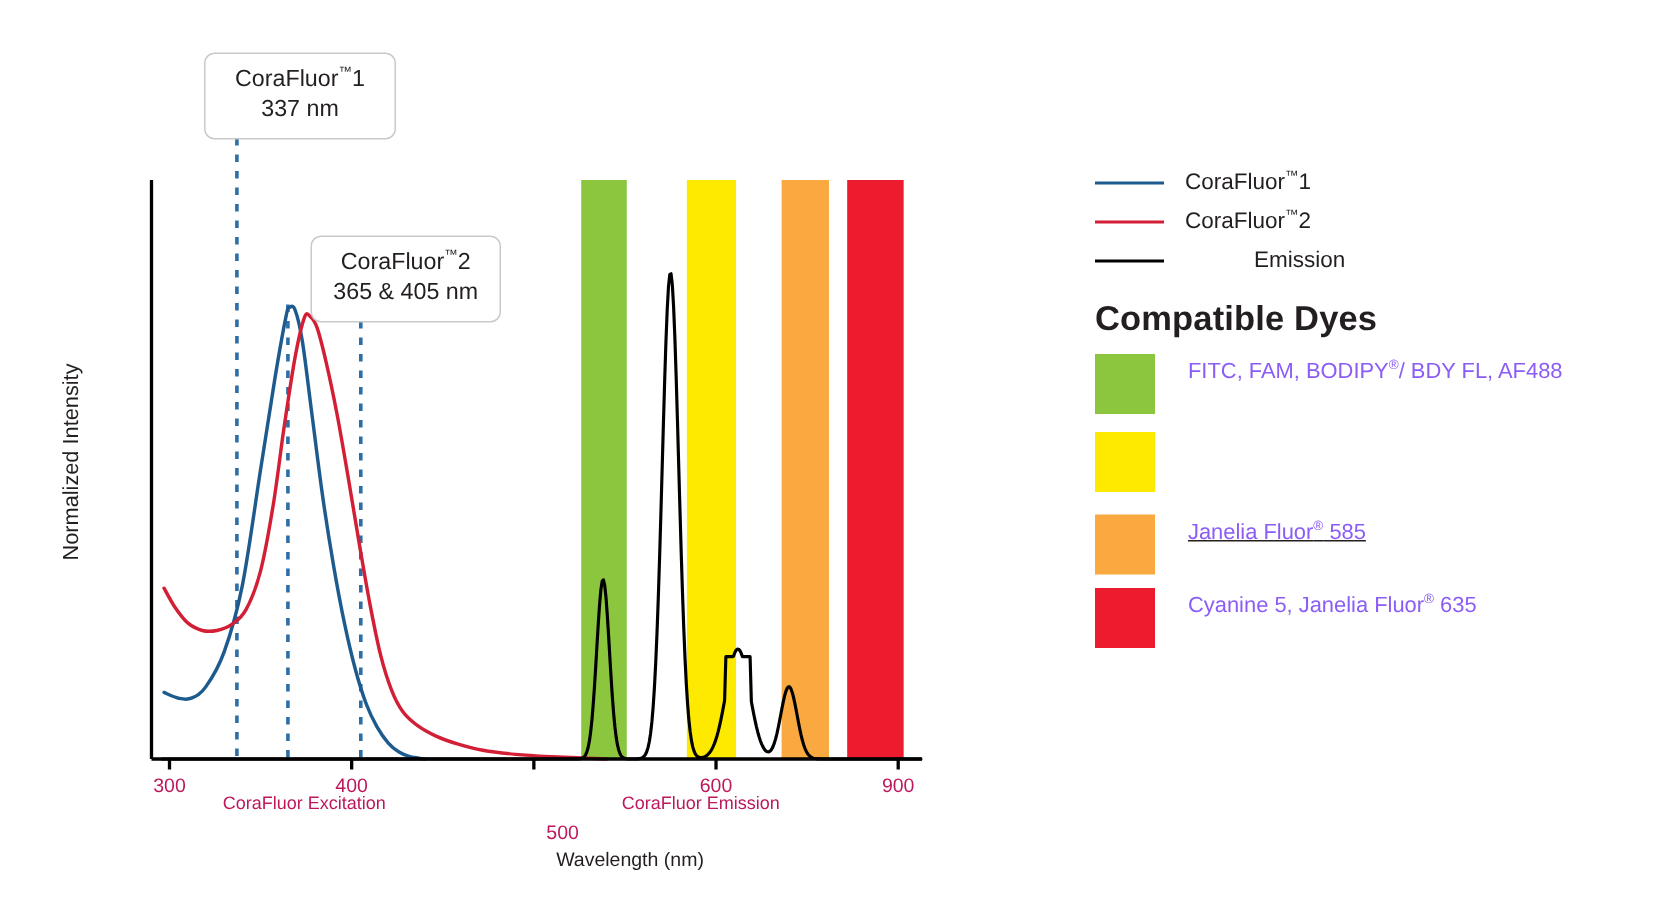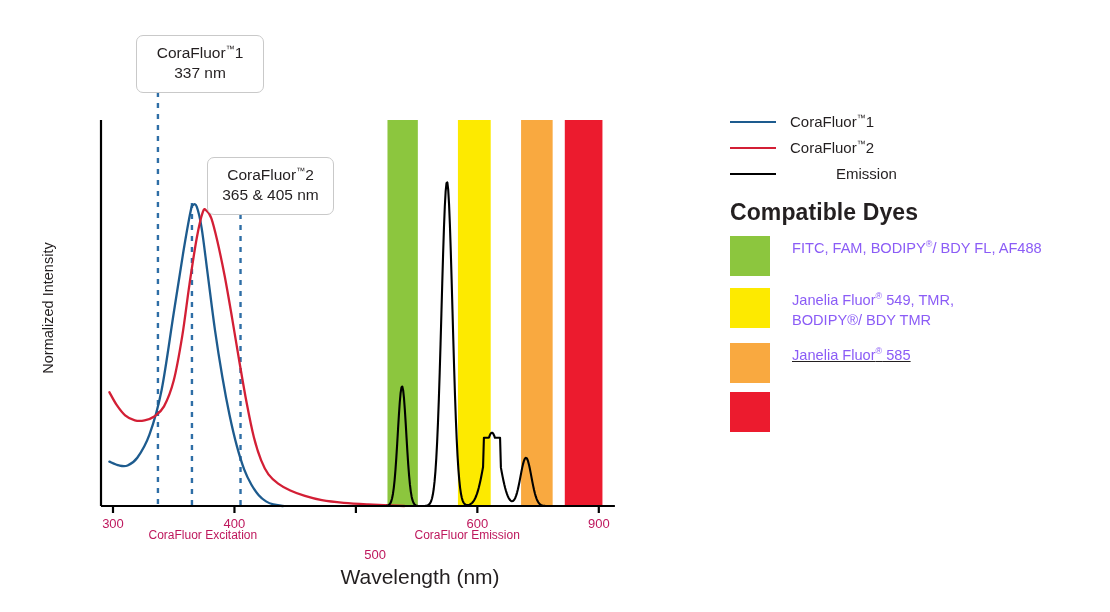--- a/index.html
+++ b/index.html
@@ -30,21 +30,21 @@
   .axtick{
     position:absolute;font-size:13px;color:#be185d;
     text-align:center;width:60px;
   }
   .axsub{
     position:absolute;font-size:12px;color:#be185d;
     text-align:center;white-space:nowrap;
   }
   #xtitle{
     position:absolute;left:290px;top:565px;width:260px;
-    text-align:center;font-size:21px;color:#231f20;
+    text-align:center;font-size:13px;color:#231f20;
   }
   #ytitle{
     position:absolute;left:-52px;top:300px;width:200px;
     text-align:center;font-size:14.5px;color:#231f20;
     transform:rotate(-90deg);transform-origin:50% 50%;
   }
 
   
   #panel{position:absolute;left:730px;top:0;width:380px;height:612px;}
   .lg-row{position:absolute;display:flex;align-items:center;}
@@ -129,25 +129,25 @@
         </div>
       </div>
     <div id="dyes-title">Compatible Dyes</div>
     <div id="dyelist">
         <div class="dye-row" style="left: 0px; top: 236px;">
           <div class="dye-sw" style="background: rgb(140, 198, 62);"></div>
           <div class="dye-txt"><span>FITC, FAM, BODIPY<sup>®</sup>/ BDY FL, AF488</span></div>
         </div>
         <div class="dye-row" style="left: 0px; top: 288px;">
           <div class="dye-sw" style="background: rgb(253, 234, 0);"></div>
-          <div class="dye-txt"><span>Janelia Fluor<sup>®</sup> 549, TMR,</span><span class="l2">BODIPY®/ BDY TMR</span></div>
         </div>
         <div class="dye-row" style="left: 0px; top: 343px; text-decoration: underline;">
           <div class="dye-sw" style="background: rgb(249, 169, 64);"></div>
           <div class="dye-txt"><span>Janelia Fluor<sup>®</sup> 585</span></div>
         </div>
         <div class="dye-row" style="left: 0px; top: 392px;">
           <div class="dye-sw" style="background: rgb(236, 27, 46);"></div>
+          <div class="dye-txt"><span>Cyanine 5, Janelia Fluor<sup>®</sup> 635</span></div>
         </div>
       </div>
   </div>
 
 </div>
 
 </body></html>

